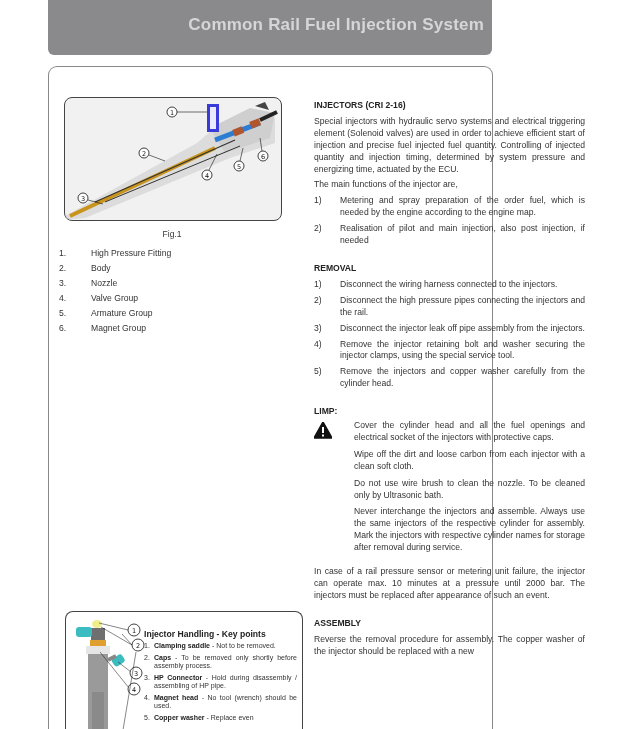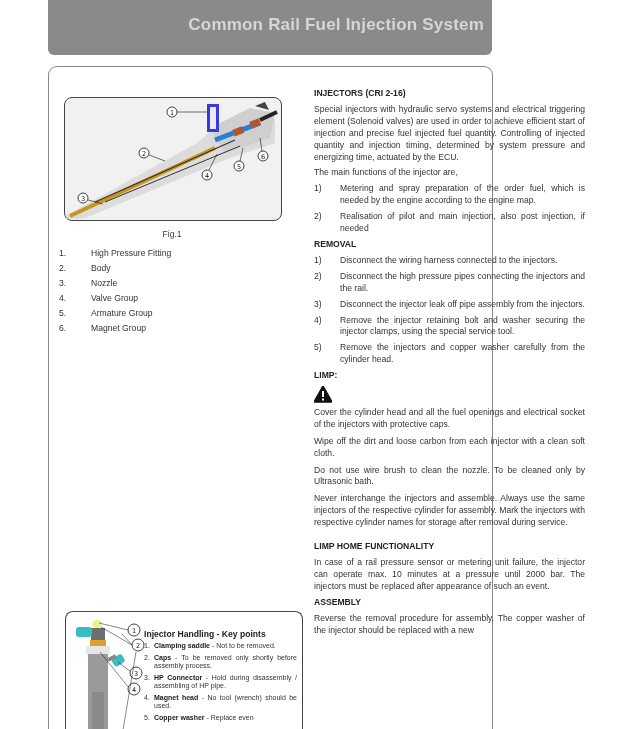--- a/index.html
+++ b/index.html
@@ -26,27 +26,27 @@
   .handling-text { position: absolute; left: 78px; top: 3px; width: 153px;
                    font-family: "Liberation Sans", sans-serif; font-size: 7px; color: #333; margin-top: 14px; }
   .handling-title { font-weight: bold; font-size: 8.6px; color: #222; margin-bottom: 3px; }
   .handling-text ol { list-style: none; margin: 0; padding: 0; }
   .handling-text li { display: flex; margin-bottom: 3px; line-height: 8.5px; }
   .handling-text li .n { width: 10px; flex: none; }
   .handling-text li .t { text-align: justify; }
   .handling-text b { color: #222; }
   .right { position: absolute; left: 314px; top: 84px; width: 271px;
            font-family: "Liberation Sans", sans-serif; font-size: 8.6px; line-height: 11.9px; color: #333; }
-  .right h3 { font-size: 8.6px; margin: 4px 0 4px 0; font-weight: bold; color: #222; }
+  .right h3 { font-size: 8.6px; margin: 16px 0 4px 0; font-weight: bold; color: #222; }
   .right p { margin: 0 0 4px 0; text-align: justify; }
   .right ol { list-style: none; margin: 0 0 4px 0; padding: 0; }
   .right ol li { display: flex; margin-bottom: 4px; }
   .right ol li .n { width: 26px; flex: none; }
   .right ol li .t { text-align: justify; flex: 1; }
-  .note { display: flex; margin-bottom: 10px; flex-direction: column; }
+  .note { display: flex; margin-bottom: 10px; }
   .note-icon { width: 40px; flex: none; padding-top: 2px; }
   .note-body p { margin: 0 0 5px 0; }
 </style>
 </head>
 <body>
 
 <div class="banner">
   <div class="banner-title">Common Rail Fuel Injection System</div>
 </div>
 
@@ -222,18 +222,17 @@
       </svg>
     </div>
     <div class="note-body">
       <p>Cover the cylinder head and all the fuel openings and electrical socket of the injectors with protective caps.</p>
       <p>Wipe off the dirt and loose carbon from each injector with a clean soft cloth.</p>
       <p>Do not use wire brush to clean the nozzle. To be cleaned only by Ultrasonic bath.</p>
       <p style="margin-bottom:2px;">Never interchange the injectors and assemble. Always use the same injectors of the respective cylinder for assembly. Mark the injectors with respective cylinder names for storage after removal during service.</p>
     </div>
   </div>
 
-  <h3>LIMP HOME FUNCTIONALITY</h3>
   <p>In case of a rail pressure sensor or metering unit failure, the injector can operate max. 10 minutes at a pressure until 2000 bar. The injectors must be replaced after appearance of such an event.</p>
 
   <h3>ASSEMBLY</h3>
   <p>Reverse the removal procedure for assembly. The copper washer of the injector should be replaced with a new</p>
 </div>
 
 </body></html>

